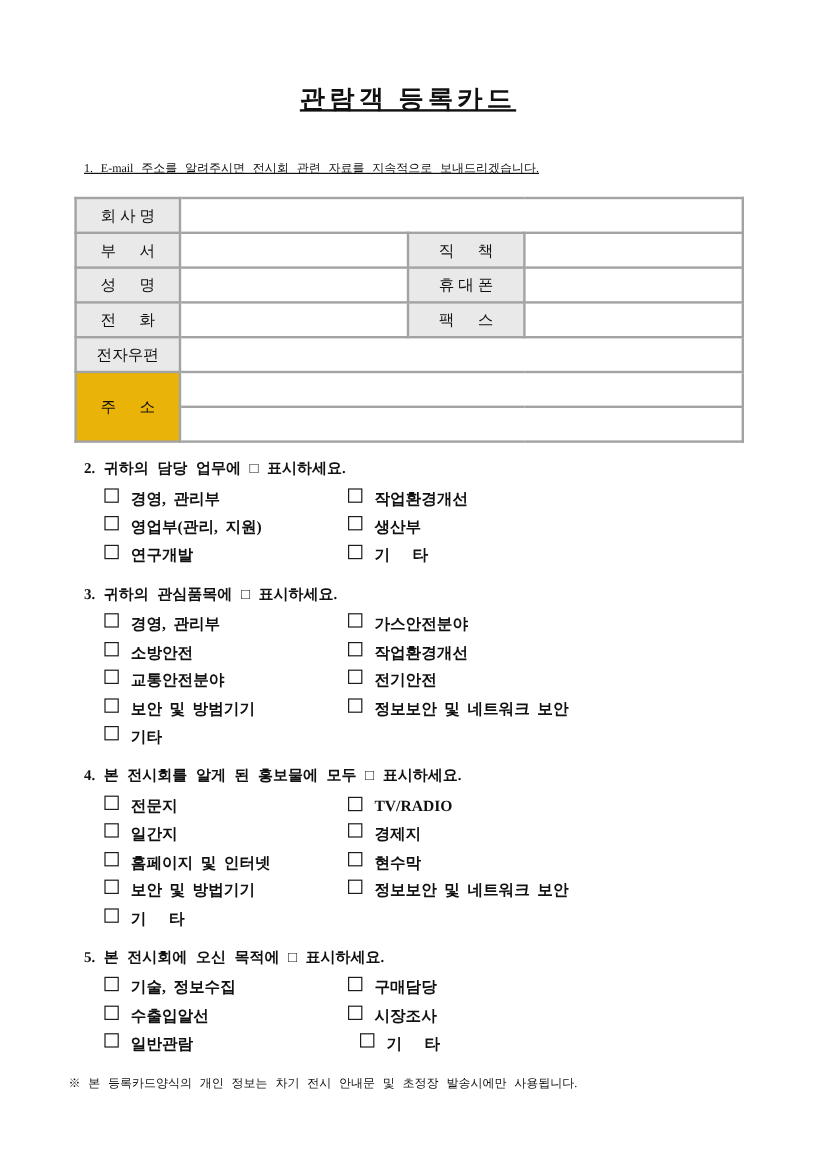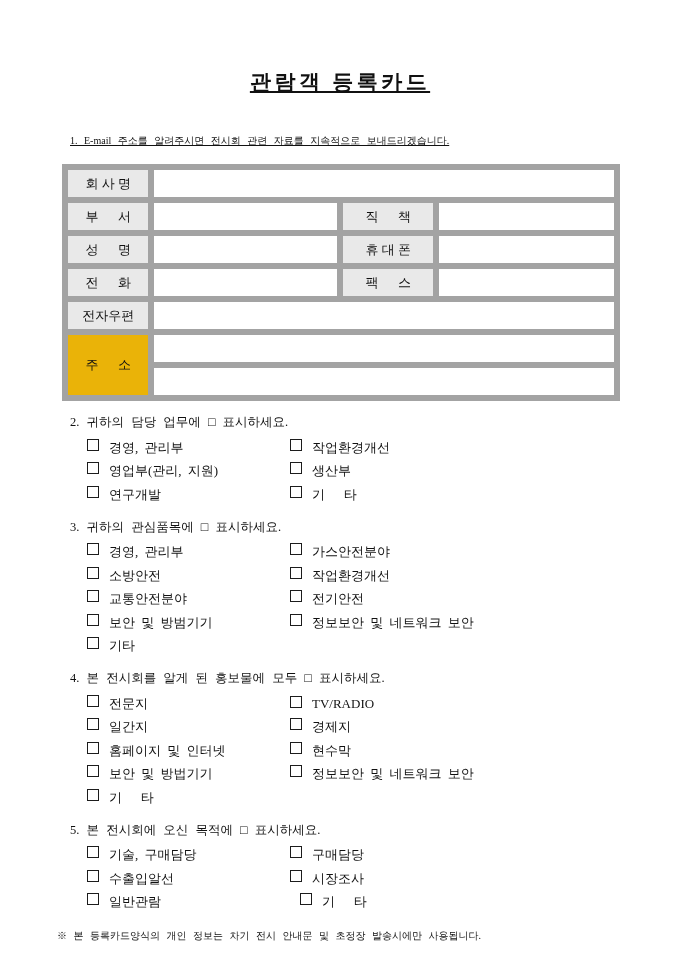--- a/index.html
+++ b/index.html
@@ -30,36 +30,36 @@
     text-decoration: underline;
   }
   table.info-table {
     margin: 15px 0 0 62px;
     border-collapse: collapse;
     table-layout: fixed;
     width: 558px;
     border: 1.5px solid #000;
   }
   table.info-table td {
-    border: 6px solid #a3a3a3;
+    border: 2px solid #a3a3a3;
     height: 27px;
     padding: 0;
     font-size: 13px;
   }
   td.lbl {
     background: #e9e9e9;
     text-align: center;
     white-space: pre;
   }
   td.addr-lbl { background: #eab308; text-align: center; white-space: pre; }
   .col-l1 { width: 86px; }
   .col-v1 { width: 188px; }
   .col-l2 { width: 96px; }
   .col-v2 { width: 180px; }
-  .sections { margin: 10px 0 0 70px; }
+  .sections { margin: 10px 0 0 70px; font-weight: bold; }
   .section { margin-top: 9px; }
   .sec-heading {
     font-size: 12.5px;
     word-spacing: 4px;
     line-height: 22px;
     white-space: nowrap;
   }
   .sec-rows { margin-left: 17px; margin-top: 3px; }
   .cbrow { display: flex; height: 23.5px; align-items: center; }
   .cbitem { display: flex; align-items: flex-start; }
@@ -280,21 +280,21 @@
         </div>
       </div>
     </div>
 
     <div class="section">
       <div class="sec-heading">5. 본 전시회에 오신 목적에 □ 표시하세요.</div>
       <div class="sec-rows">
         <div class="cbrow">
           <div class="cbitem left">
             <span class="cb"></span>
-            <span class="cblabel">기술, 구매담당</span>
+            <span class="cblabel">기술, 정보수집</span>
           </div>
           <div class="cbitem">
             <span class="cb"></span>
             <span class="cblabel">구매담당</span>
           </div>
         </div>
         <div class="cbrow">
           <div class="cbitem left">
             <span class="cb"></span>
             <span class="cblabel">수출입알선</span>

